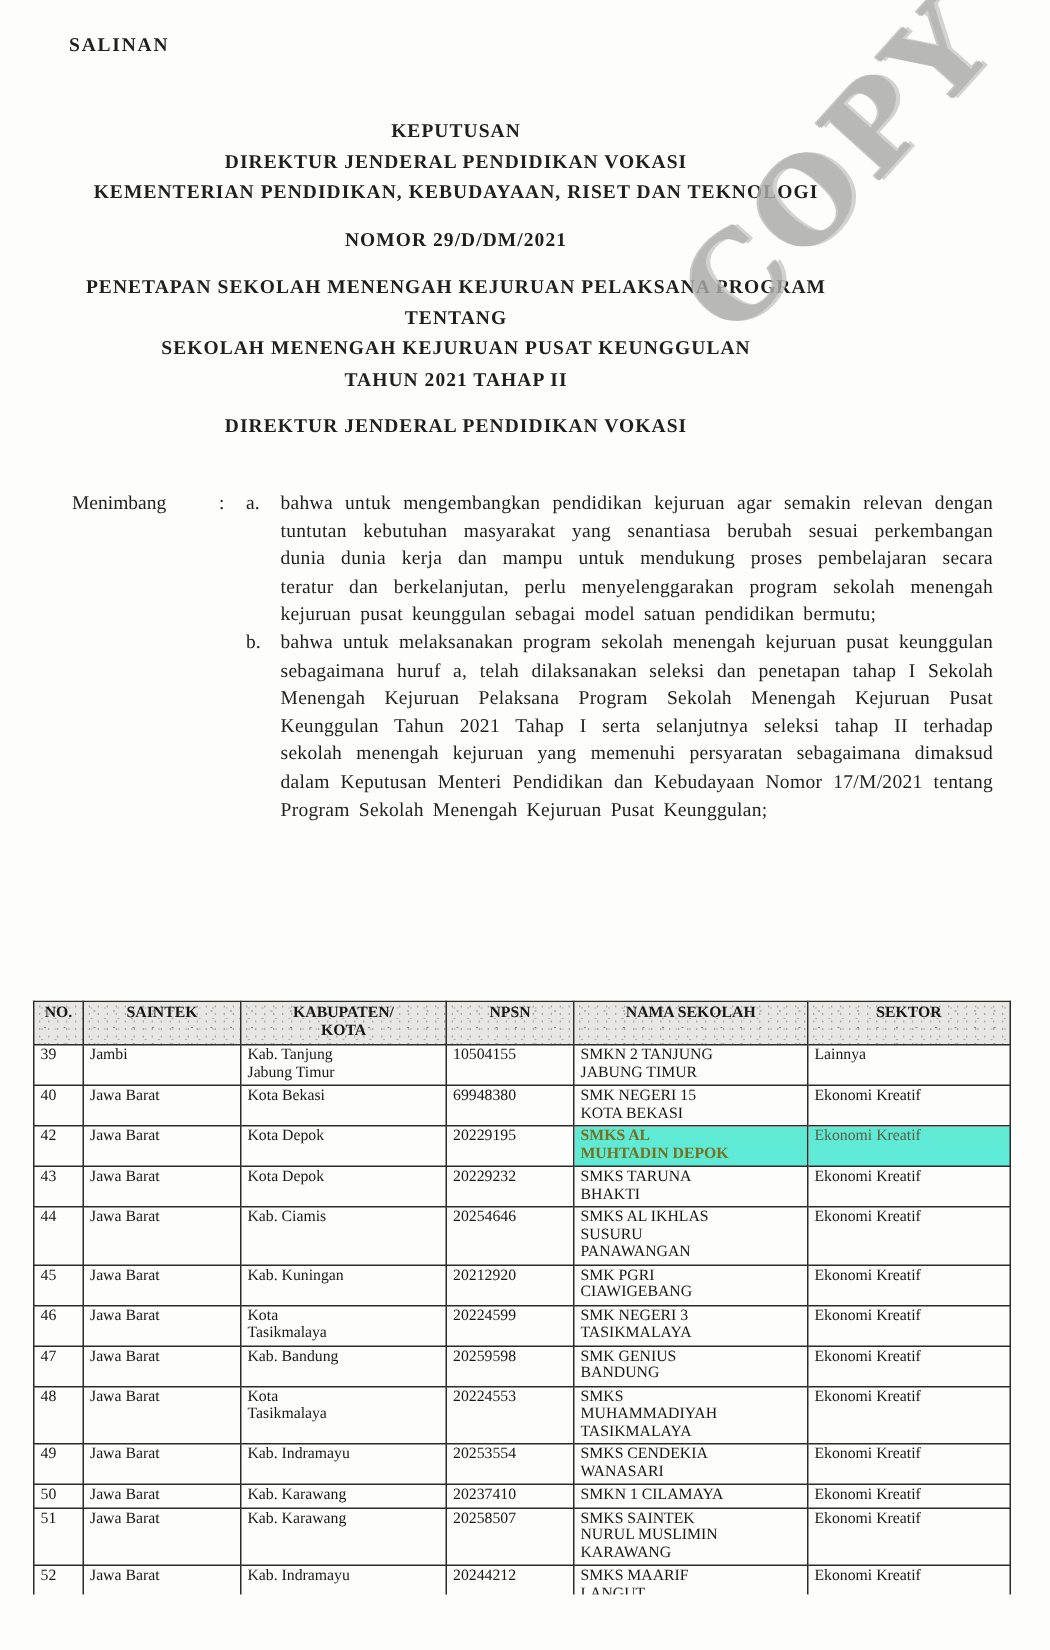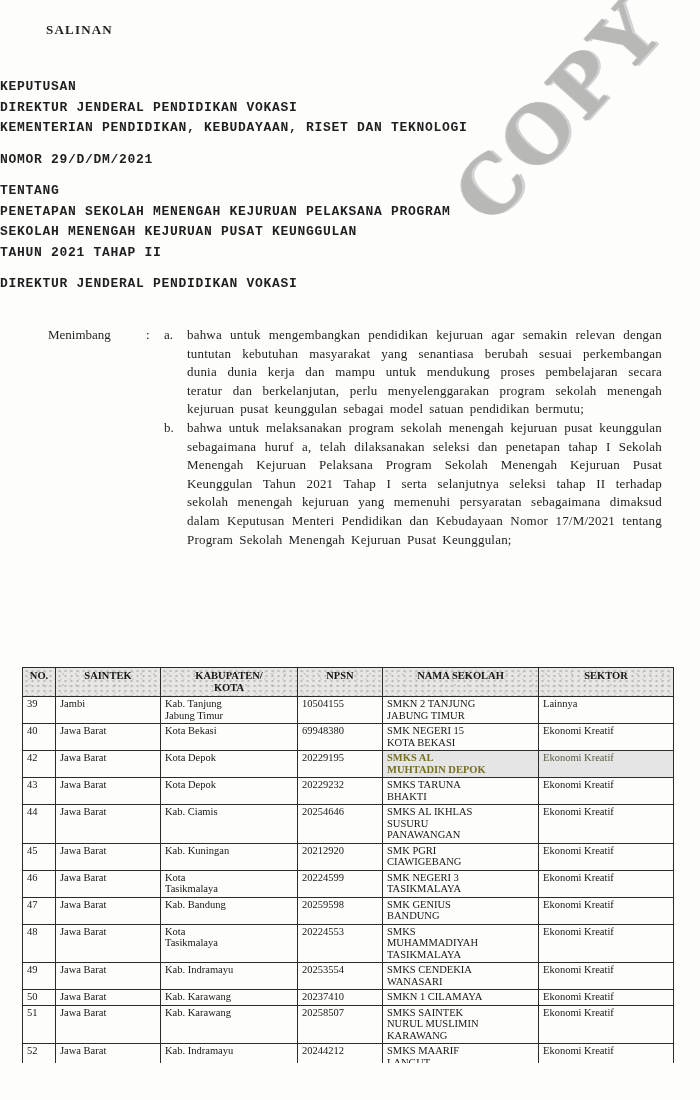--- a/index.html
+++ b/index.html
@@ -20,22 +20,22 @@
     text-align:center; z-index:2; pointer-events:none;
     font-family:"DejaVu Serif", serif; font-weight:bold;
     font-size:78px; line-height:90px; letter-spacing:5px;
     color:#a9a9a9; opacity:.82;
     text-shadow:2px 2px 0 #c9c9c9, -1px -1px 0 #bdbdbd;
     transform:rotate(-48deg);
   }
   
   .doc-head {
     position:absolute; top:77px; left:0; width:608px; z-index:1;
-    font-weight:bold; font-size:13px;
-    line-height:20.5px; letter-spacing:.7px;font-family:Liberation Mono, monospace;
+    text-align:center; font-weight:bold; font-size:13px;
+    line-height:20.5px; letter-spacing:.7px;
   }
   .doc-head .gap { height:11px; }
   
   .menimbang {
     position:absolute; top:326px; left:48px; width:614px; z-index:1;
     display:flex; font-size:13px; line-height:18.6px;
   }
   .m-label { flex:0 0 98px; }
   .m-colon { flex:0 0 18px; text-align:left; }
   .m-items { flex:1; max-height:336px; overflow:hidden; }
@@ -57,42 +57,42 @@
   }
   table.schools thead th {
     text-align:center; font-weight:bold; padding:2px 1px; line-height:12px;
     background-color:#e8e6e2;
     background-image:
       radial-gradient(#8f8f8f 0.6px, transparent 0.7px),
       radial-gradient(#a8a8a8 0.5px, transparent 0.6px),
       radial-gradient(#7e7e7e 0.5px, transparent 0.7px);
     background-size:6px 5px, 9px 7px, 13px 11px;
   }
-  td.cell-hl { background:#e5e5e5; }
+  td.cell-hl { background:#5eead4; }
   tr.row-hl td.col-nama { color:#76701f; font-weight:bold; }
   tr.row-hl td.col-sektor { color:#5d5d44; }
 </style>
 </head>
 <body>
 
 <div class="page">
 
   <div class="salinan">SALINAN</div>
 
   <div class="watermark">COPY</div>
 
   <div class="doc-head">
     <div>KEPUTUSAN</div>
     <div>DIREKTUR JENDERAL PENDIDIKAN VOKASI</div>
     <div>KEMENTERIAN PENDIDIKAN, KEBUDAYAAN, RISET DAN TEKNOLOGI</div>
     <div class="gap"></div>
     <div>NOMOR 29/D/DM/2021</div>
     <div class="gap"></div>
+    <div>PENETAPAN SEKOLAH MENENGAH KEJURUAN PELAKSANA PROGRAM</div>
     <div>TENTANG</div>
-    <div>PENETAPAN SEKOLAH MENENGAH KEJURUAN PELAKSANA PROGRAM</div>
     <div>SEKOLAH MENENGAH KEJURUAN PUSAT KEUNGGULAN</div>
     <div>TAHUN 2021 TAHAP II</div>
     <div class="gap"></div>
     <div>DIREKTUR JENDERAL PENDIDIKAN VOKASI</div>
   </div>
 
   <div class="menimbang">
     <div class="m-label">Menimbang</div>
     <div class="m-colon">:</div>
     <div class="m-items">

